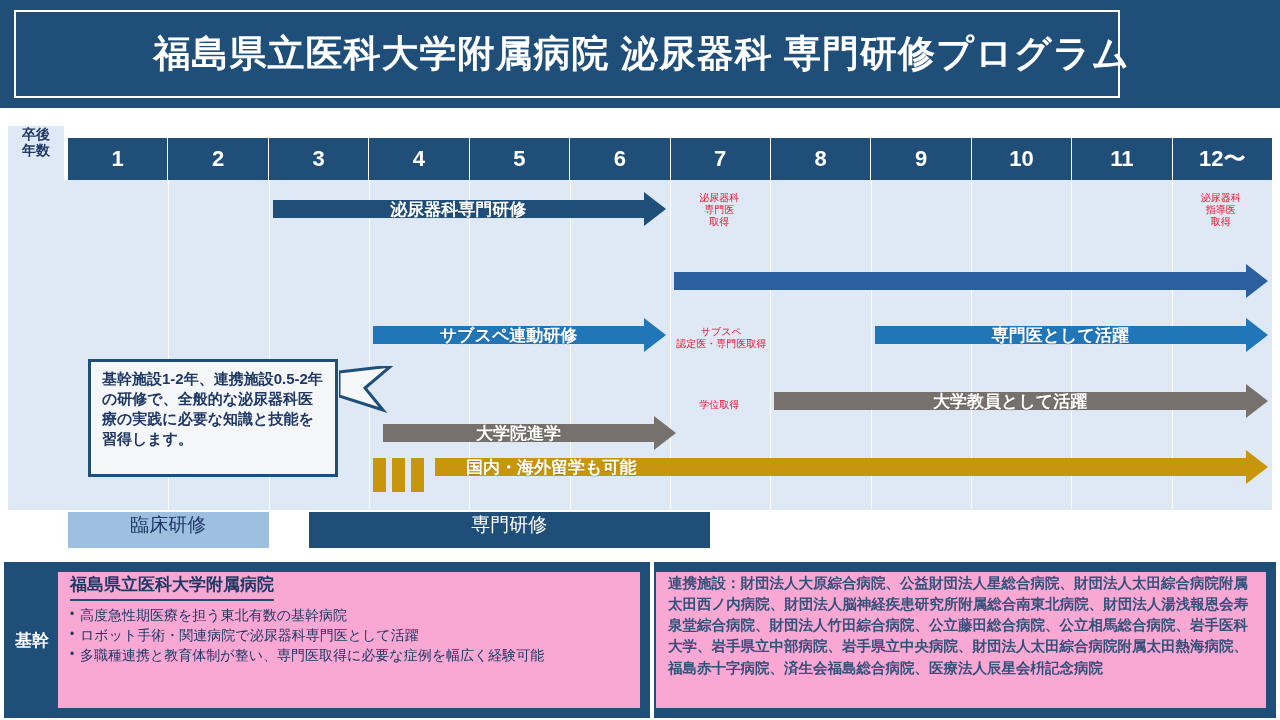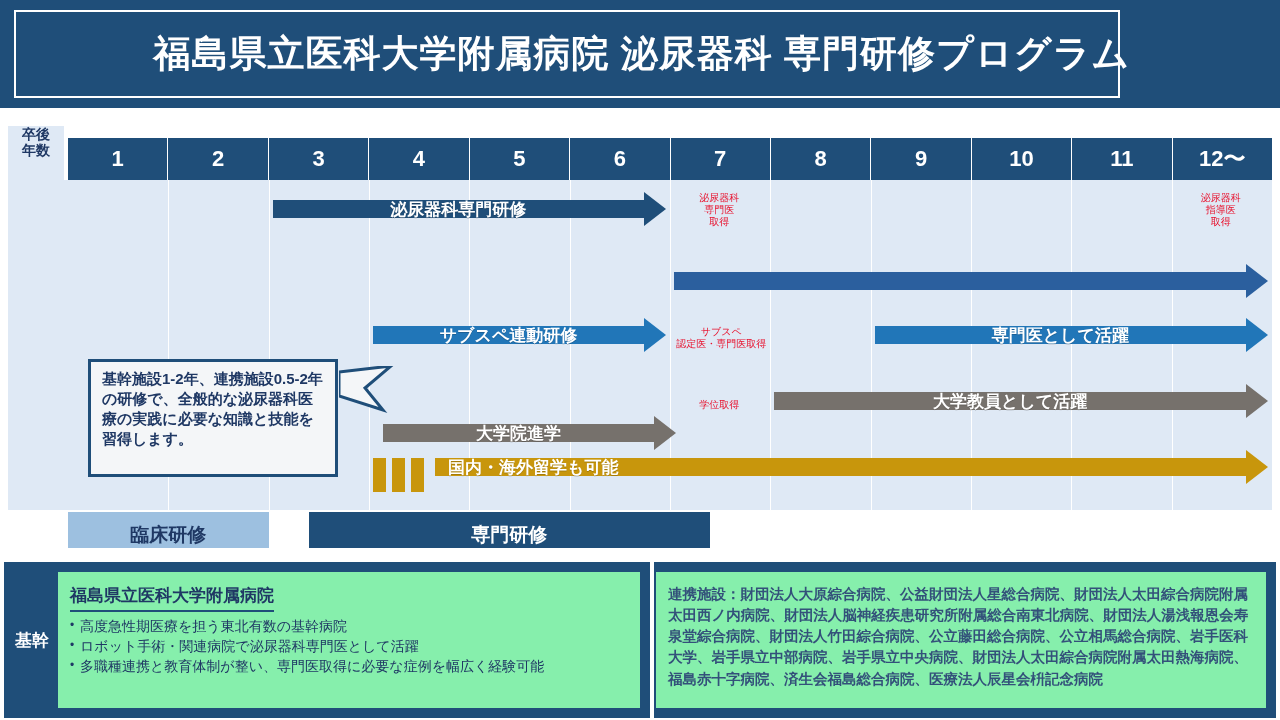--- a/index.html
+++ b/index.html
@@ -81,21 +81,21 @@
     position:absolute; top:50%; right:0; transform:translateY(-50%);
     width:0; height:0;
     border-top:17px solid transparent;
     border-bottom:17px solid transparent;
   }
   .arrow .lbl{
     position:relative; z-index:3; width:100%; text-align:center;
     padding-right:22px;
     text-shadow:0 1px 0 rgba(0,0,0,.18);
   }
-  .arrow.gold .lbl{ text-align:left; padding-left:13px; padding-right:0; }
+  .arrow.gold .lbl{ text-align:left; padding-left:31px; padding-right:0; }
 
   .a-navy .body{ background:#1f4e79; }
   .a-navy .head{ border-left:22px solid #1f4e79; }
   .a-steel .body{ background:#2b5f9e; }
   .a-steel .head{ border-left:22px solid #2b5f9e; }
   .a-blue .body{ background:#2176b8; }
   .a-blue .head{ border-left:22px solid #2176b8; }
   .a-gray .body{ background:#76716c; }
   .a-gray .head{ border-left:22px solid #76716c; }
   .a-gold .body{ background:#c8960c; }
@@ -119,43 +119,43 @@
     padding:7px 9px 0 11px;
     color:#1f3864; font-size:15px; font-weight:bold; line-height:1.33;
   }
   .callout .tail{
     position:absolute; left:248px; top:4px; width:60px; height:50px;
   }
 
   
   .phase{
     position:absolute; height:36px;
-    display:flex; align-items:flex-end; justify-content:center;
-    font-size:19px; font-weight:bold;
+    display:flex; align-items:flex-start; justify-content:center;
+    font-size:19px; font-weight:normal;
   }
   .phase.clin{ background:#9dc0e0; color:#1f3864; }
   .phase.spec{ background:#1f4e79; color:#ffffff;margin-left:40px; }
 
   
   .botwrap{
     position:absolute; left:0; top:562px; width:1280px; height:158px;
   }
   .panel{
     position:absolute; top:0; height:156px;
     background:#1f4e79; display:flex; align-items:stretch;
     border:2px solid #1f4e79;
   }
   .panel .tag{
     width:52px; flex:0 0 52px;
     display:flex; align-items:center; justify-content:center;
     color:#ffffff; font-size:17px; font-weight:bold;
   }
   .panel .card{
-    flex:1 1 auto; background:#86efac; margin:8px 8px 8px 0;
-    padding:12px 10px 6px 12px; overflow:hidden;
+    flex:1 1 auto; background:#f9a8d4; margin:8px 8px 8px 0;
+    padding:1px 10px 6px 12px; overflow:hidden;
   }
   .panel-left{ left:4px; width:646px; }
   .panel-right{ left:654px; width:622px; }
   .panel-right .tag{ order:0; }
   .panel-right .card{ margin:8px 8px 8px 0;font-weight:bold; }
 
   .card h3{
     color:#1f3864; font-size:17px; font-weight:bold;
     border-bottom:2px solid #1f4e79; display:inline-block;
     padding-bottom:3px; margin-bottom:5px;

